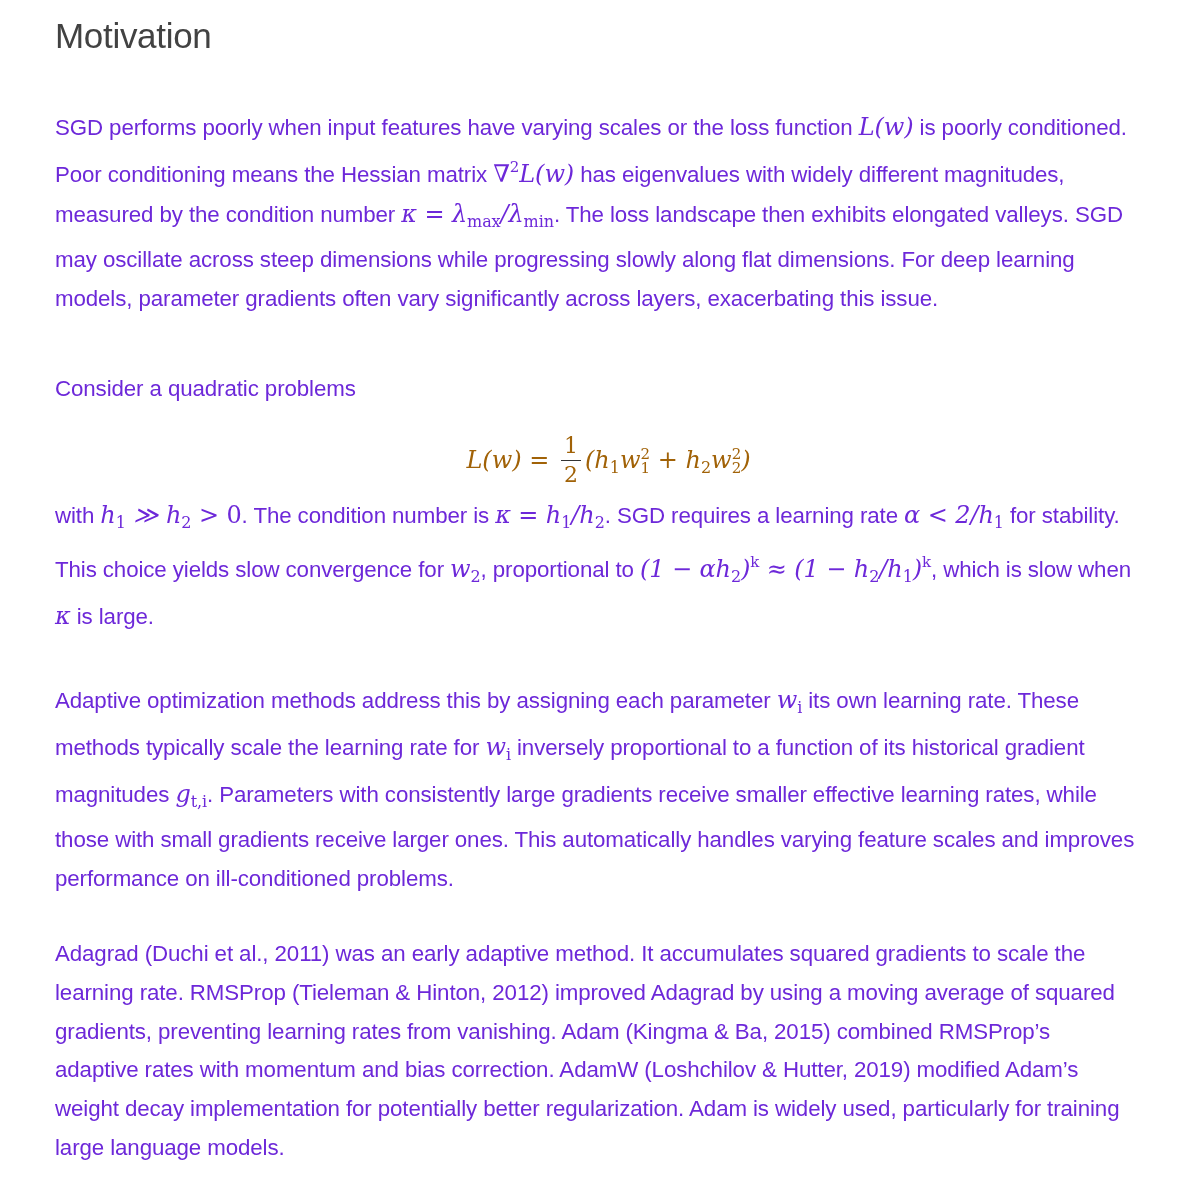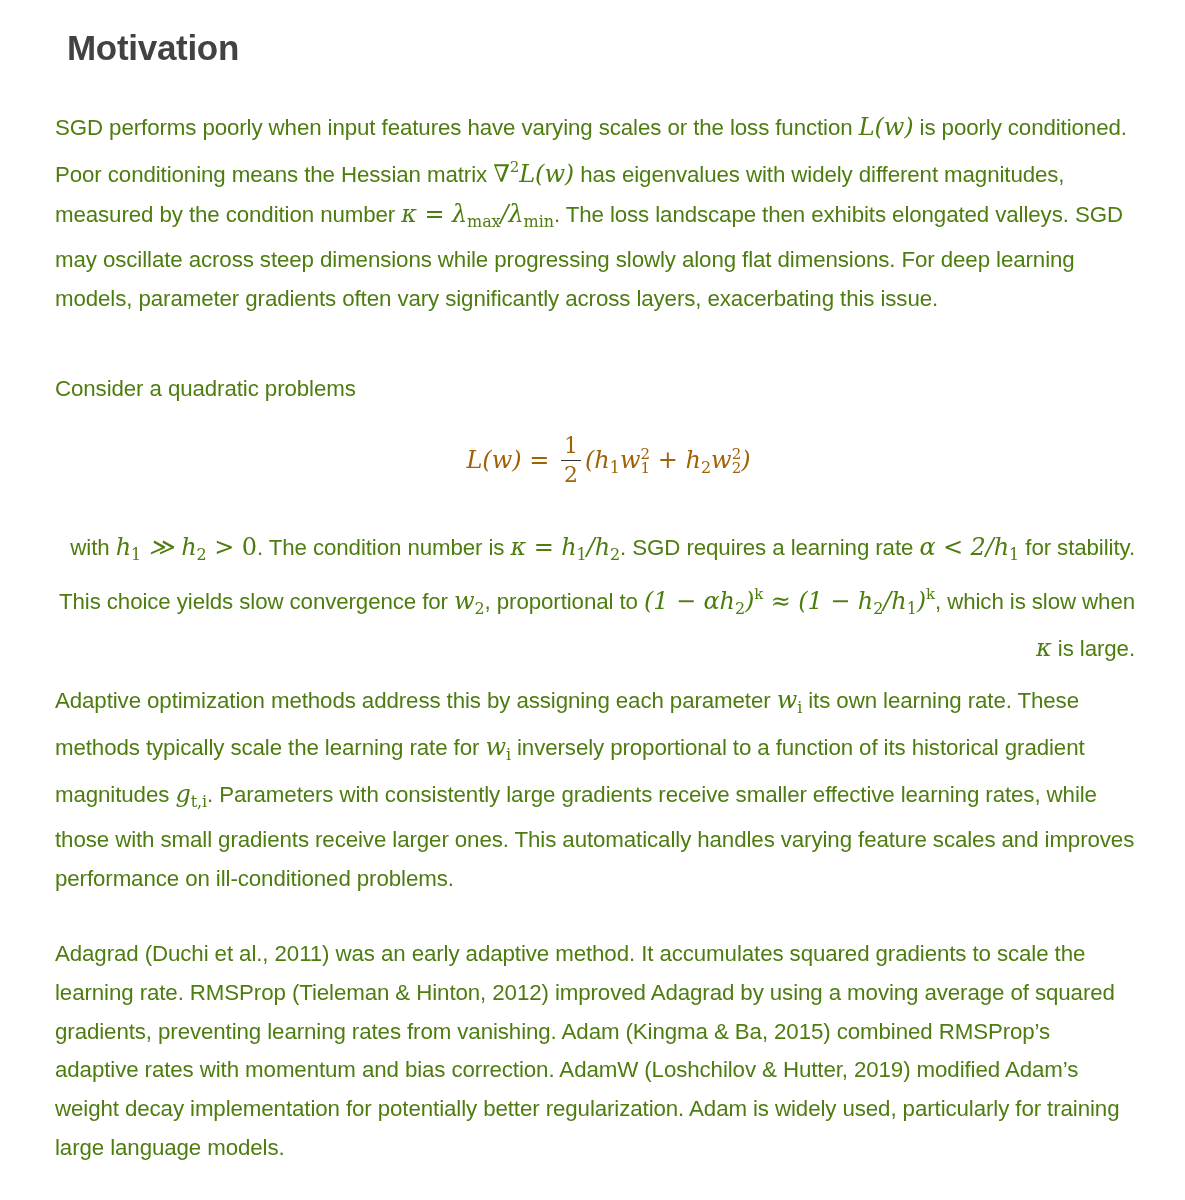--- a/index.html
+++ b/index.html
@@ -3,27 +3,27 @@
 <meta charset="utf-8">
 <style>
   html, body { margin: 0; padding: 0; background: #ffffff; }
   body {
     width: 1185px; height: 1200px; overflow: hidden;
     font-family: "Liberation Sans", sans-serif;
     color: #404040;
   }
   .page { position: relative; padding: 0 55px; }
   h1 {
-    margin: 12px; position: absolute; left: 55px; top: 14px;
-    font-weight: 700; font-size: 35px; line-height: 44px; color: #424242;
+    margin: 0; position: absolute; left: 55px; top: 14px;
+    font-weight: 400; font-size: 35px; line-height: 44px; color: #424242;
     font-family: "Liberation Sans", sans-serif; letter-spacing: -0.3px;
   }
   p {
     margin: 0; position: absolute; left: 55px; width: 1080px;
-    font-size: 22.3px; line-height: 38.8px; color: #4d7c0f;
+    font-size: 22.3px; line-height: 38.8px; color: #6d28d9;
     letter-spacing: -0.1px;
   }
   .m { font-family: "DejaVu Serif", serif; font-style: italic; font-size: 24px; }
   .mr { font-family: "DejaVu Serif", serif; font-style: normal; font-size: 24px; }
   .sub { font-size: 16px; vertical-align: -5px; font-family: "DejaVu Serif", serif; }
   .subr { font-size: 16px; vertical-align: -5px; font-family: "DejaVu Serif", serif; font-style: normal; }
   .sup { font-size: 15px; vertical-align: 10px; font-family: "DejaVu Serif", serif; }
   .display {
     position: absolute; left: 16px; width: 1185px; top: 432px; height: 70px;
     text-align: center; font-family: "DejaVu Serif", serif; font-size: 26px; color: #a16207;
@@ -43,21 +43,21 @@
   <p style="top:108px;">
     <span>SGD performs poorly when input features have varying scales or the loss function </span><span class="m">L(w)</span><span> is poorly conditioned. Poor conditioning means the Hessian matrix </span><span class="mr">∇</span><span class="sup">2</span><span class="m">L(w)</span><span> has eigenvalues with widely different magnitudes, measured by the condition number </span><span class="m">κ = λ</span><span class="subr">max</span><span class="m">/λ</span><span class="subr">min</span><span>. The loss landscape then exhibits elongated valleys. SGD may oscillate across steep dimensions while progressing slowly along flat dimensions. For deep learning models, parameter gradients often vary significantly across layers, exacerbating this issue.</span>
   </p>
 
   <p style="top:370px;">Consider a quadratic problems</p>
 
   <div class="display">
     <span class="m">L(w) = </span><span class="frac"><span class="num">1</span><span class="den">2</span></span><span class="m">(h</span><span class="subr">1</span><span class="m">w</span><span class="supsub"><span>2</span><span>1</span></span><span class="m"> + h</span><span class="subr">2</span><span class="m">w</span><span class="supsub"><span>2</span><span>2</span></span><span class="m">)</span>
   </div>
 
-  <p style="top:528px;text-align:right;">
+  <p style="top:496px;">
     <span>with </span><span class="m">h</span><span class="subr">1</span><span class="m"> ≫ h</span><span class="subr">2</span><span class="mr"> &gt; 0</span><span>. The condition number is </span><span class="m">κ = h</span><span class="subr">1</span><span class="m">/h</span><span class="subr">2</span><span>. SGD requires a learning rate </span><span class="m">α &lt; 2/h</span><span class="subr">1</span><span> for stability. This choice yields slow convergence for </span><span class="m">w</span><span class="subr">2</span><span>, proportional to </span><span class="m">(1 − αh</span><span class="subr">2</span><span class="m">)</span><span class="sup">k</span><span class="m"> ≈ (1 − h</span><span class="subr">2</span><span class="m">/h</span><span class="subr">1</span><span class="m">)</span><span class="sup">k</span><span>, which is slow when </span><span class="m">κ</span><span> is large.</span>
   </p>
 
   <p style="top:681px;">
     <span>Adaptive optimization methods address this by assigning each parameter </span><span class="m">w</span><span class="sub">i</span><span> its own learning rate. These methods typically scale the learning rate for </span><span class="m">w</span><span class="sub">i</span><span> inversely proportional to a function of its historical gradient magnitudes </span><span class="m">g</span><span class="sub">t,i</span><span>. Parameters with consistently large gradients receive smaller effective learning rates, while those with small gradients receive larger ones. This automatically handles varying feature scales and improves performance on ill-conditioned problems.</span>
   </p>
 
   <p style="top:935px;">Adagrad (Duchi et al., 2011) was an early adaptive method. It accumulates squared gradients to scale the learning rate. RMSProp (Tieleman &amp; Hinton, 2012) improved Adagrad by using a moving average of squared gradients, preventing learning rates from vanishing. Adam (Kingma &amp; Ba, 2015) combined RMSProp’s adaptive rates with momentum and bias correction. AdamW (Loshchilov &amp; Hutter, 2019) modified Adam’s weight decay implementation for potentially better regularization. Adam is widely used, particularly for training large language models.</p>
 </div>
 

